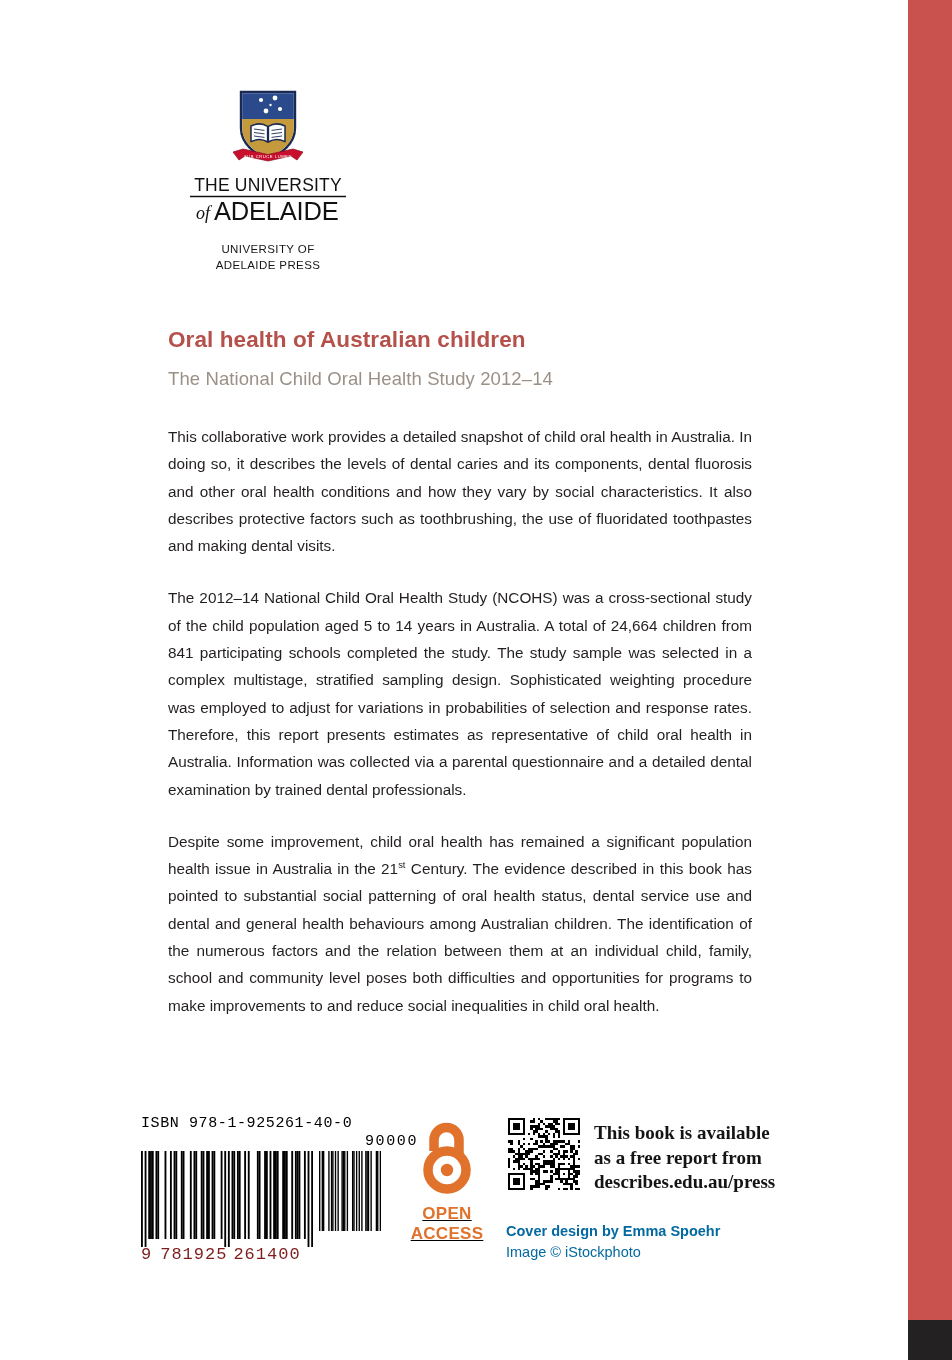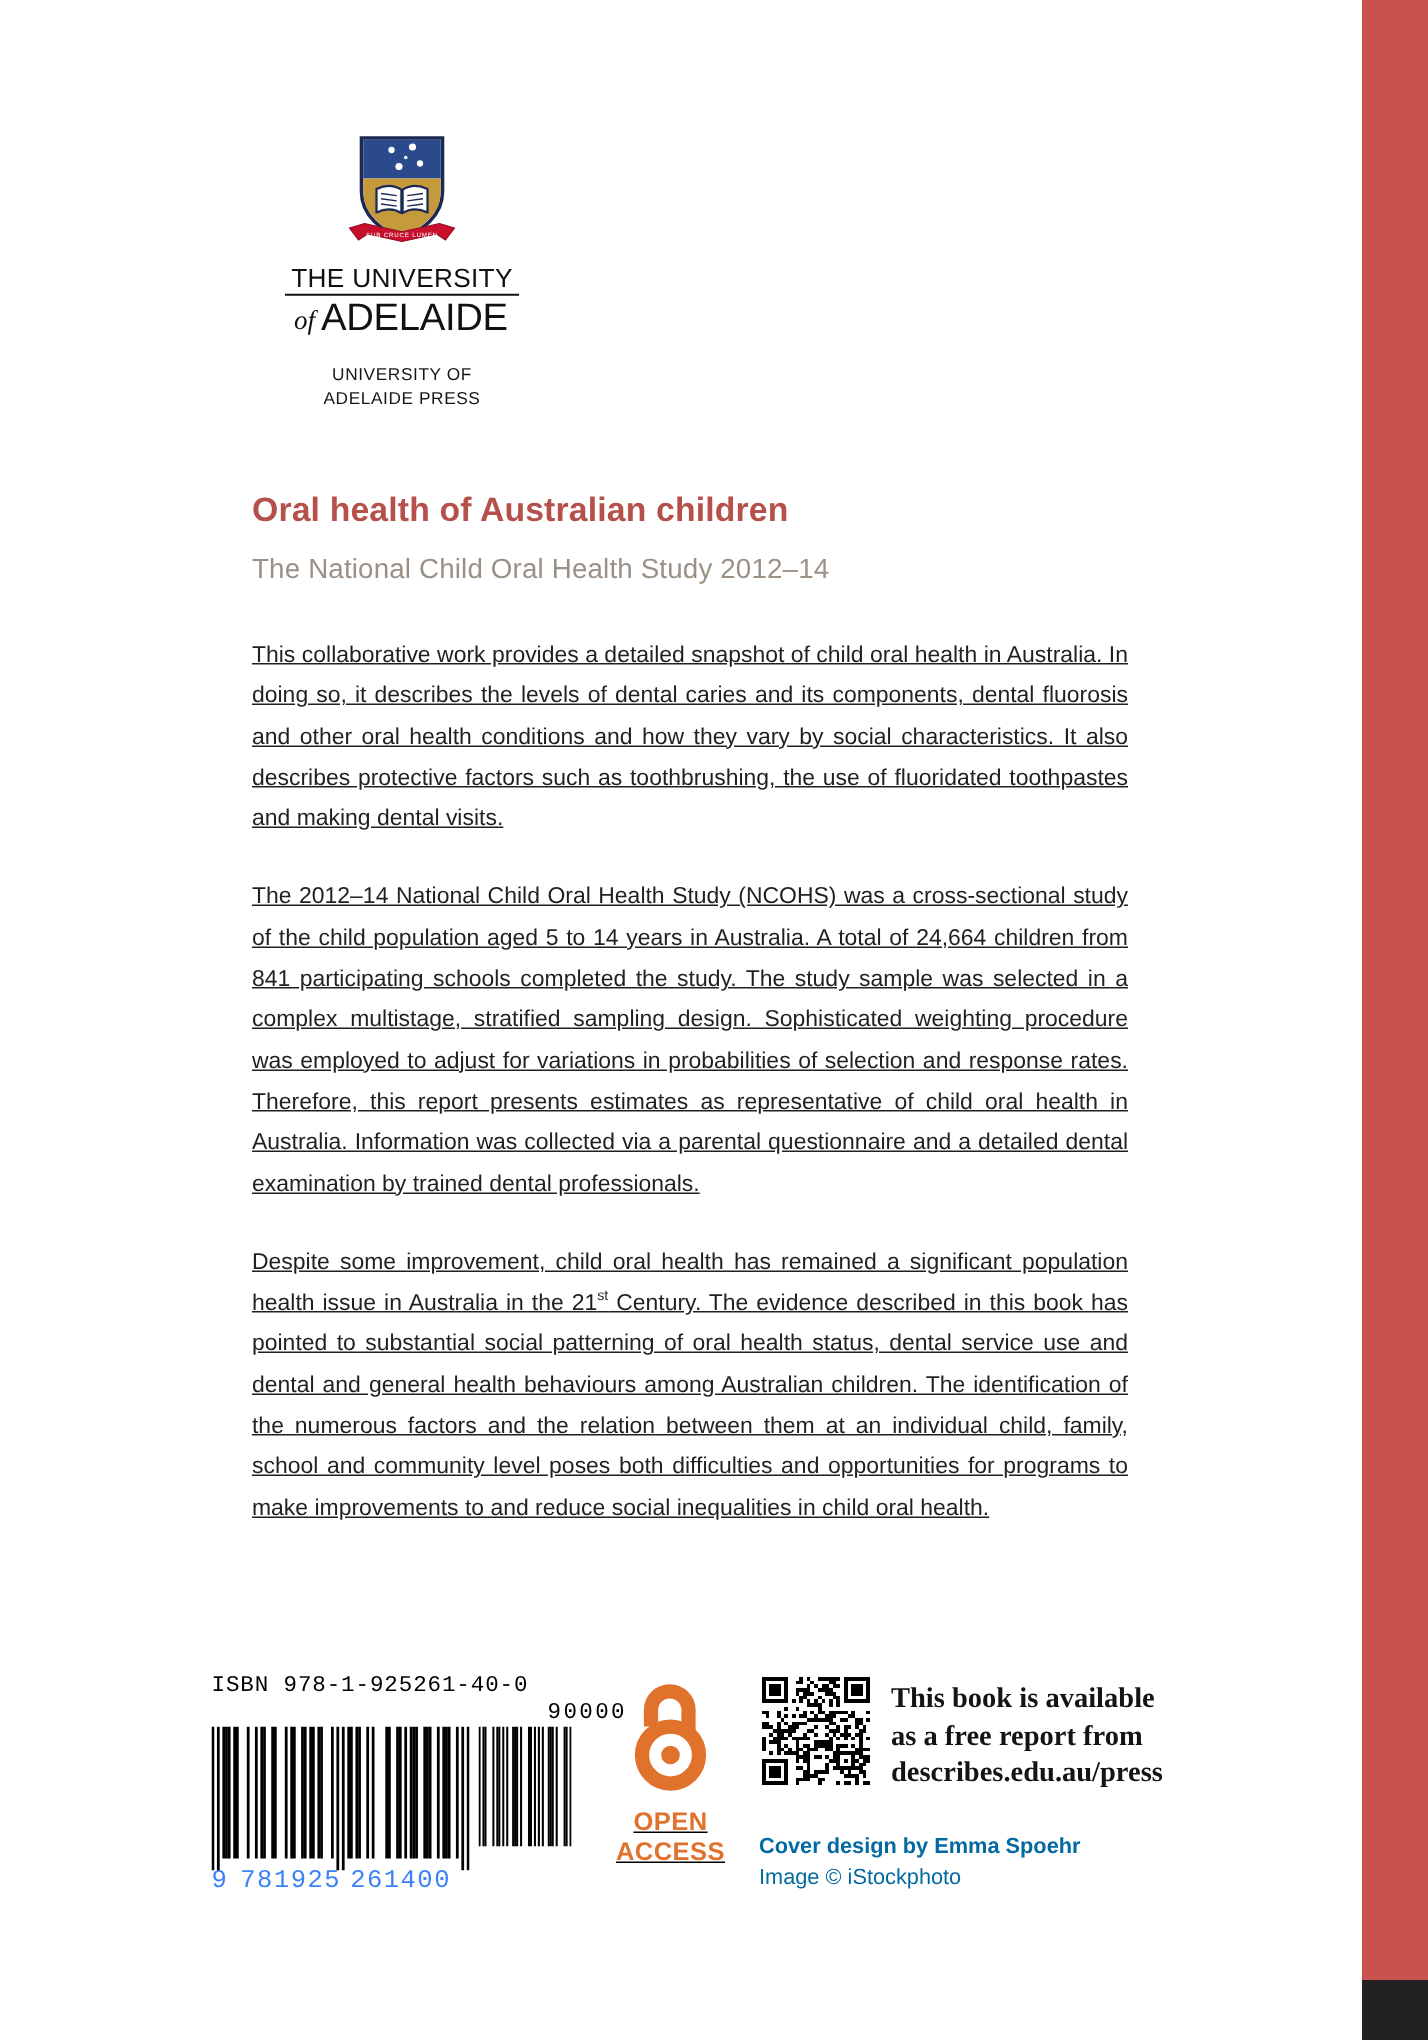--- a/index.html
+++ b/index.html
@@ -90,21 +90,20 @@
   
   .body-copy {
     position: absolute;
     left: 168px;
     top: 423px;
     width: 584px;
     color: #231f20;
     font-size: 15.3px;
     line-height: 27.3px;
     text-align: justify;
-    text-decoration: underline;
   }
   .body-copy p {
     margin: 0 0 25px 0;
   }
   .body-copy p:last-child { margin-bottom: 4px; }
   .body-copy sup {
     font-size: 0.62em;
     vertical-align: super;
     line-height: 0;
   }
@@ -145,21 +144,21 @@
     position: relative;
     height: 96px;
     margin-top: 1px;
   }
   .bars-main { position: absolute; left: 0; top: 0; }
   .bars-addon { position: absolute; left: 178px; top: 0; }
   .ean-digits {
     font-family: "Liberation Mono", monospace;
     font-size: 17px;
     letter-spacing: 1px;
-    color: #3b82f6;
+    color: #7f1d1d;
     margin-top: -2px;
   }
   .ean-digits .lead { margin-right: 8px; }
   .ean-digits .grp { margin-right: 6px; }
 
   
   .oa-block {
     position: absolute;
     left: 404px;
     top: 15px;

